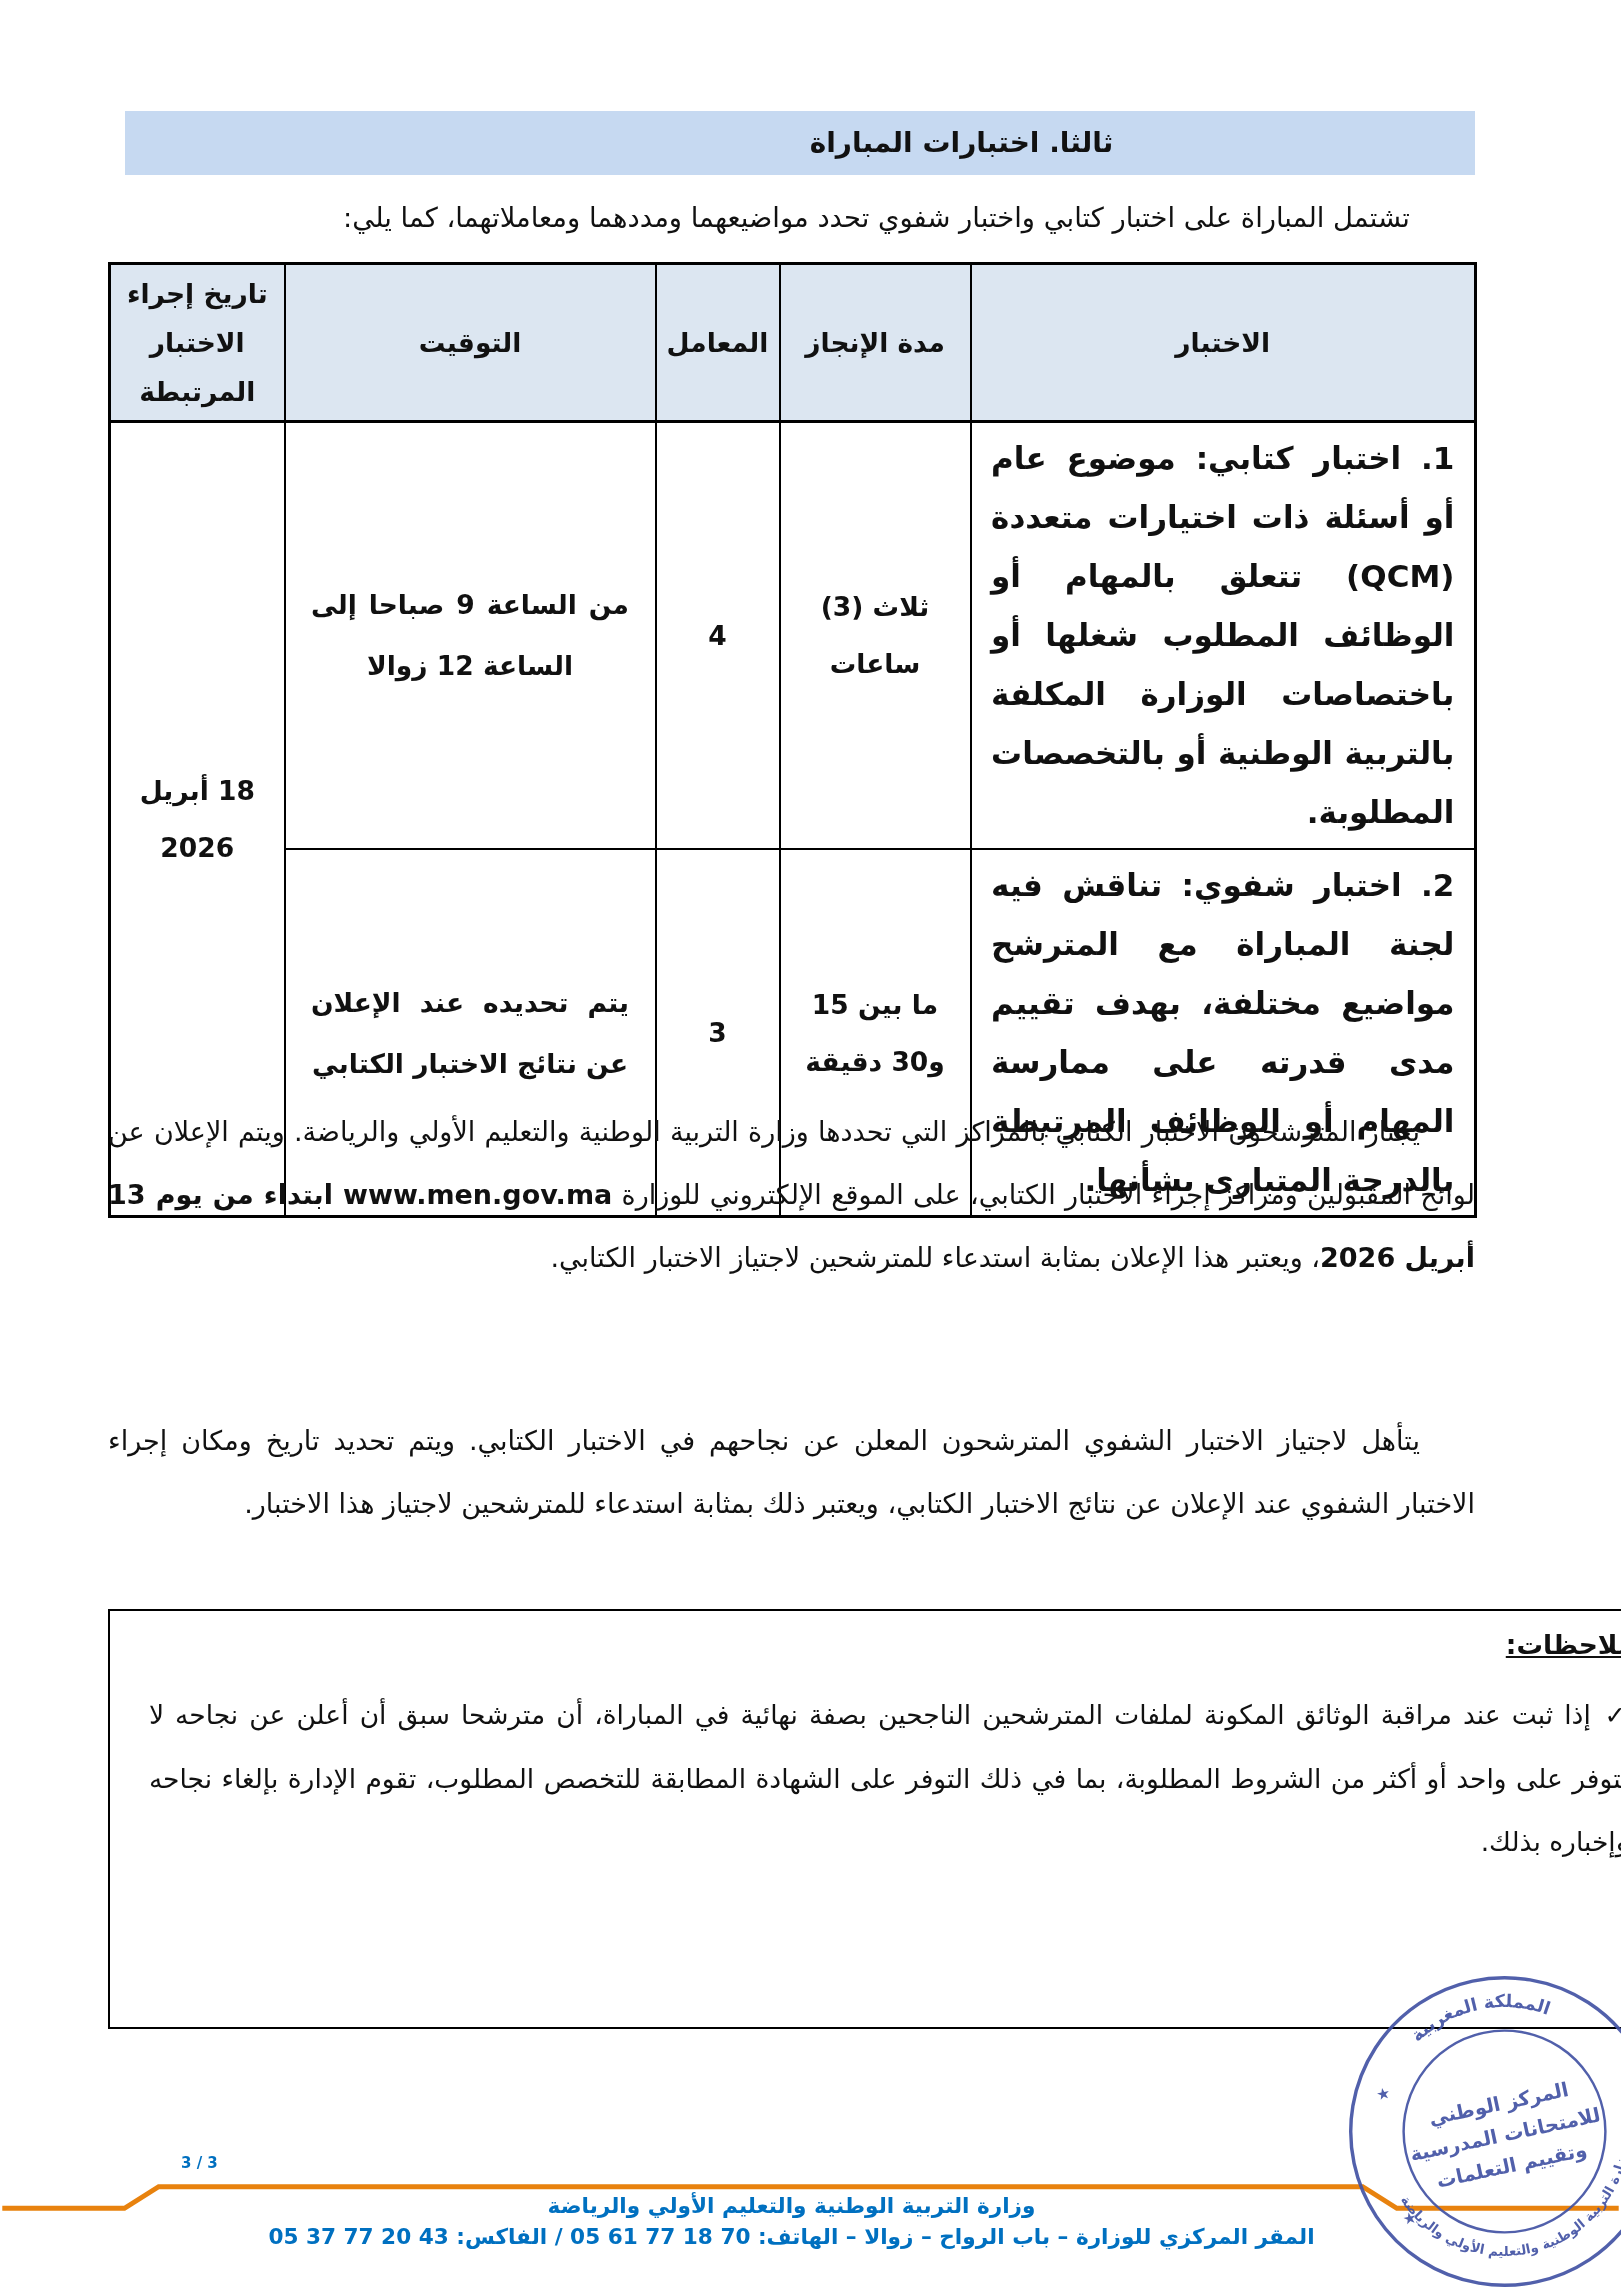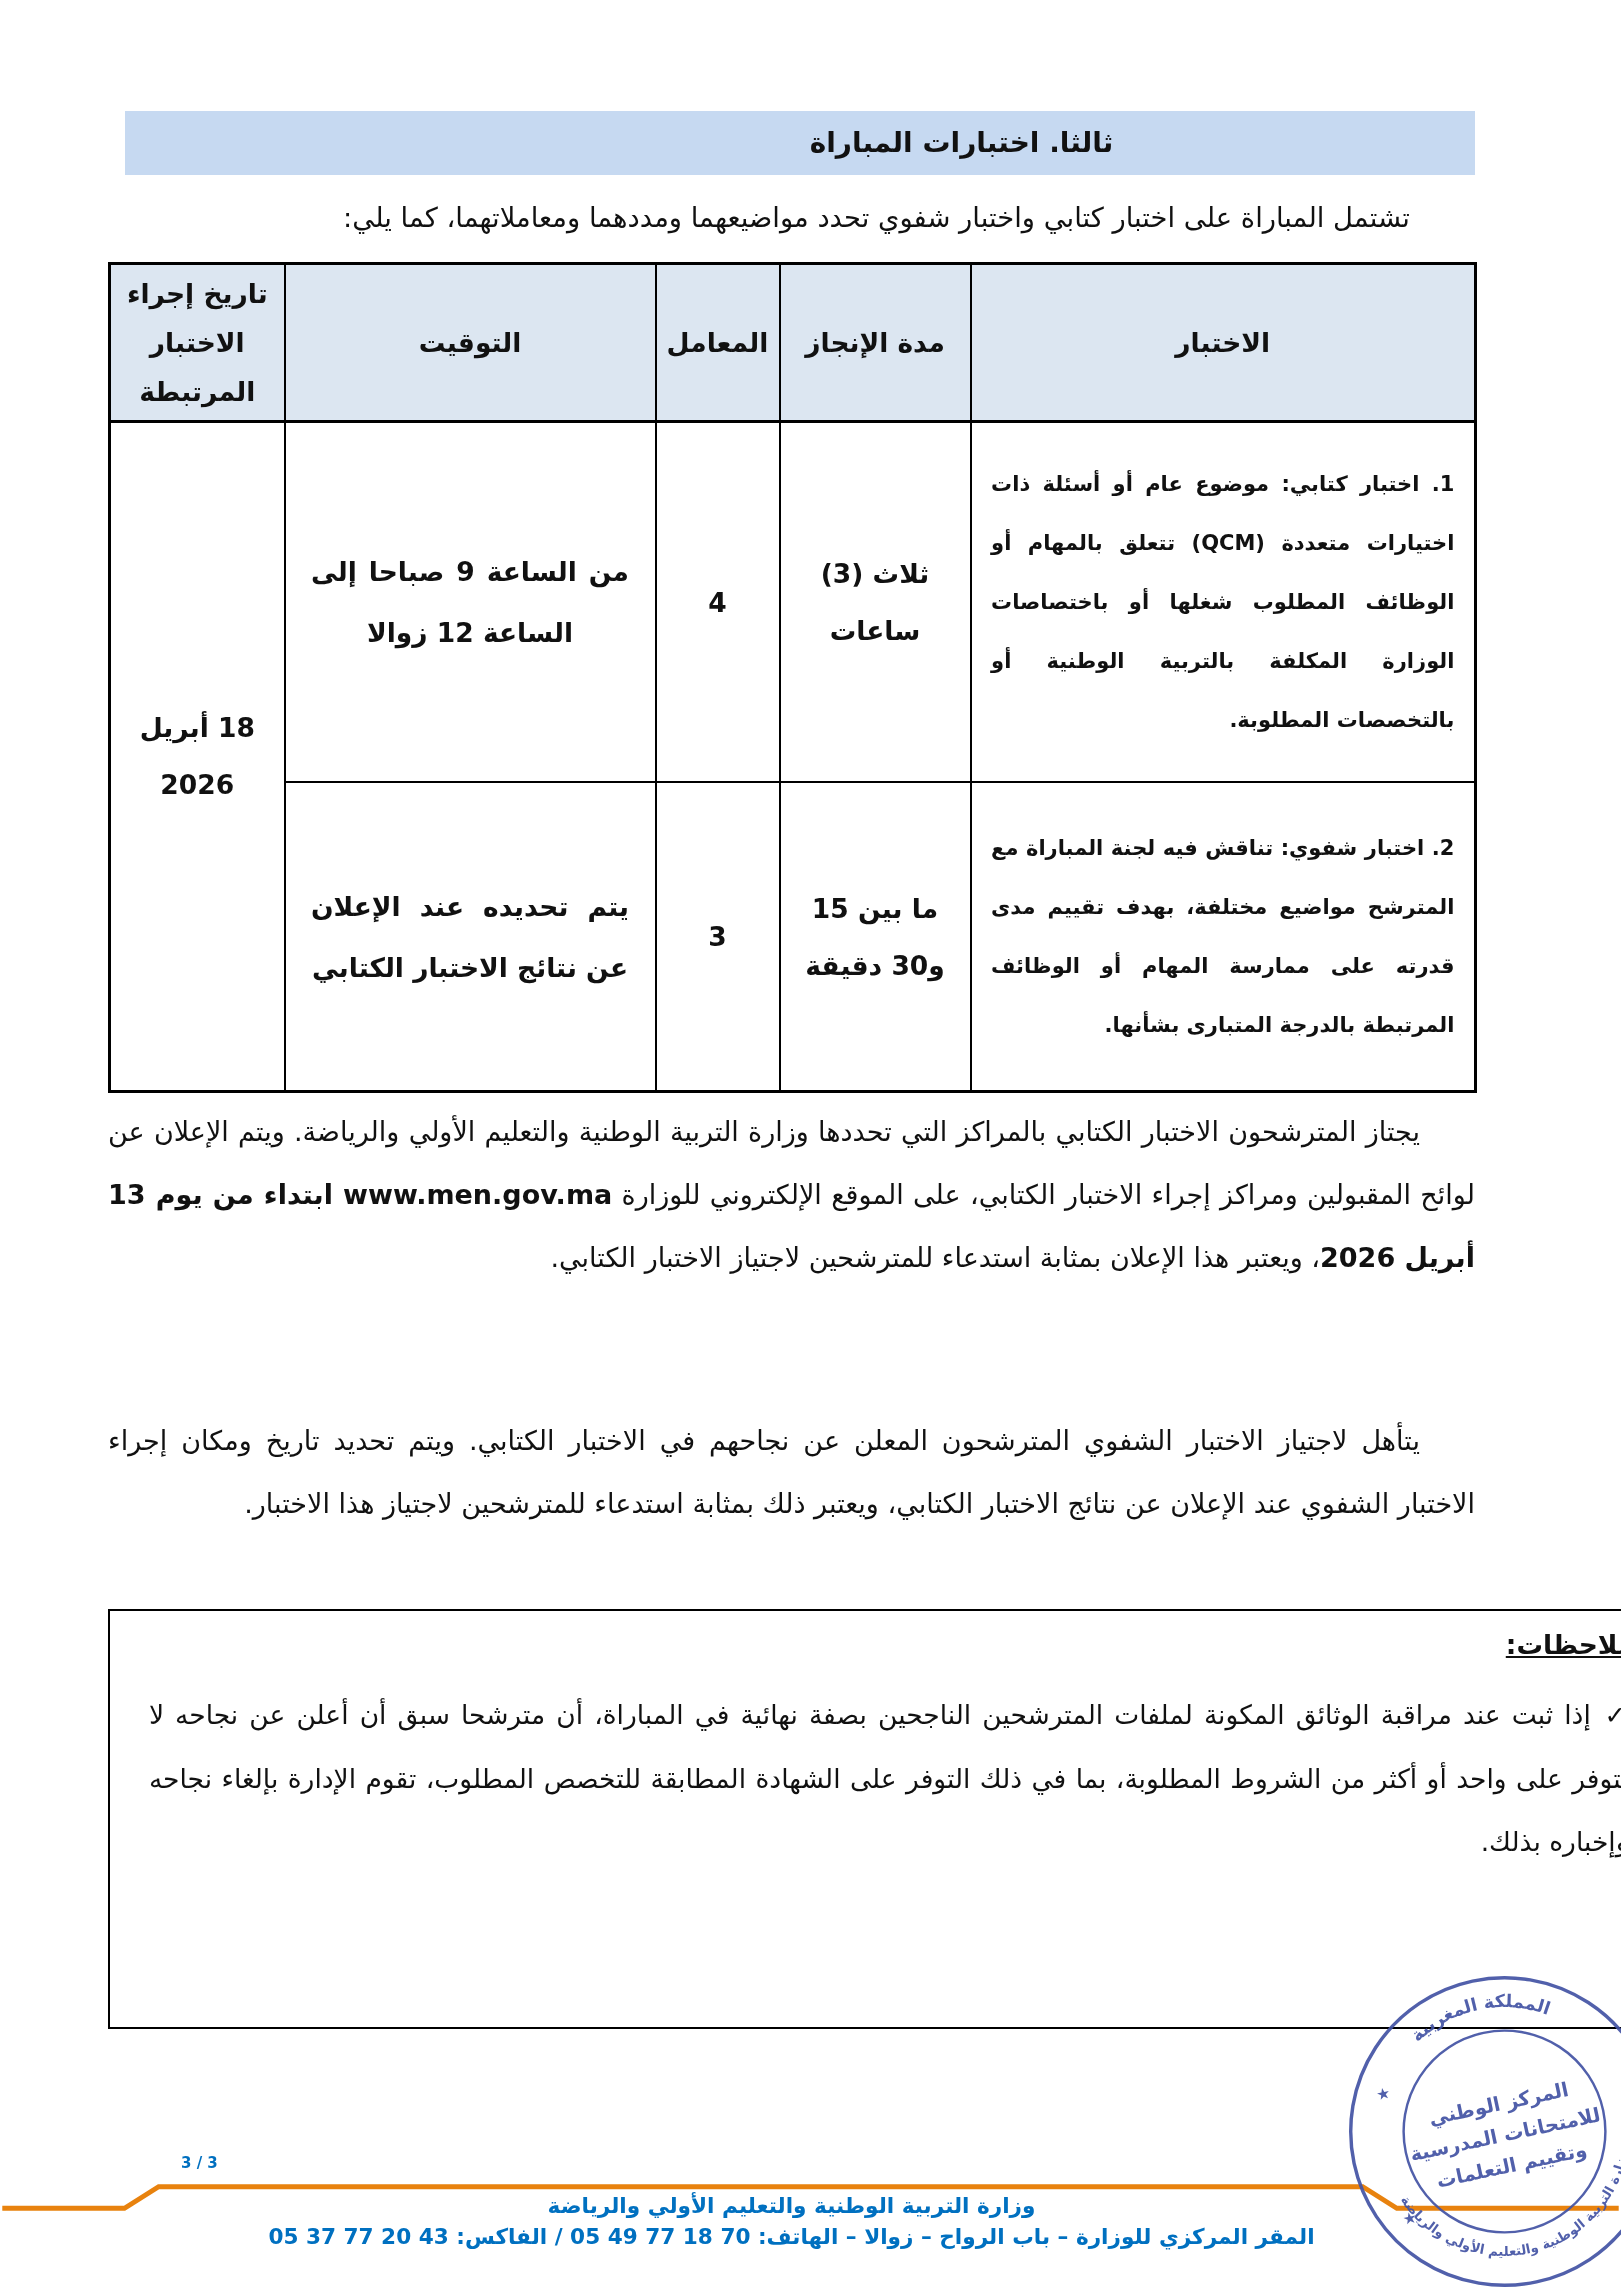--- a/index.html
+++ b/index.html
@@ -30,21 +30,21 @@
     border-collapse:collapse;table-layout:fixed;
     border:3.9px solid #000;
   }
   table.exams th,table.exams td{border:2.9px solid #000;box-sizing:border-box;}
   table.exams thead th{
     background:var(--table-header,#dce6f1);
     font-size:26.5px;font-weight:bold;text-align:center;line-height:1.85;
     border-bottom:3.9px solid #000;padding:3.9px 5.9px;
   }
   td.exam-cell{
-    font-size:21px;font-weight:bold;text-align:justify;
+    font-size:31px;font-weight:bold;text-align:justify;
     line-height:59px;padding:5.9px 19.6px;vertical-align:middle;
   }
   td.center-cell{
     font-size:26.5px;font-weight:bold;text-align:center;
     line-height:57px;padding:3.9px 9.8px;vertical-align:middle;
   }
   td.timing-cell{
     font-size:26.5px;font-weight:bold;text-align:justify;text-align-last:center;
     line-height:61px;padding:3.9px 25.5px;vertical-align:middle;
   }
@@ -157,21 +157,21 @@
   <div class="abs page-num">3 / 3</div>
 
   <svg class="abs rule-svg" width="1621" height="43" viewBox="0 0 1654 44">
     <path d="M0,33 H125 L160,11 H1392 L1427,33 H1654" fill="none" stroke="#e8820e" stroke-width="5"></path>
   </svg>
 
   <div class="abs f-line f1">وزارة التربية الوطنية والتعليم الأولي والرياضة</div>
 
   <div class="abs f-line f2">
     <span>المقر المركزي للوزارة – باب الرواح – زوالا – الهاتف:</span>
-    <span class="num">05 49 77 18 70</span>
+    <span class="num">05 61 77 18 70</span>
     <span>/</span>
     <span>الفاكس:</span>
     <span class="num">05 37 77 20 43</span>
   </div>
 
   <svg class="abs stamp" width="333" height="333" viewBox="0 0 340 340">
     <g transform="rotate(-12 170 170)" fill="none" stroke="#4353a4">
       <circle cx="170" cy="170" r="157" stroke-width="3.5"></circle>
       <circle cx="170" cy="170" r="103" stroke-width="2.5"></circle>
       <path id="stamp-arc-top" d="M 43,170 A 127,127 0 0 1 297,170" stroke="none"></path>

